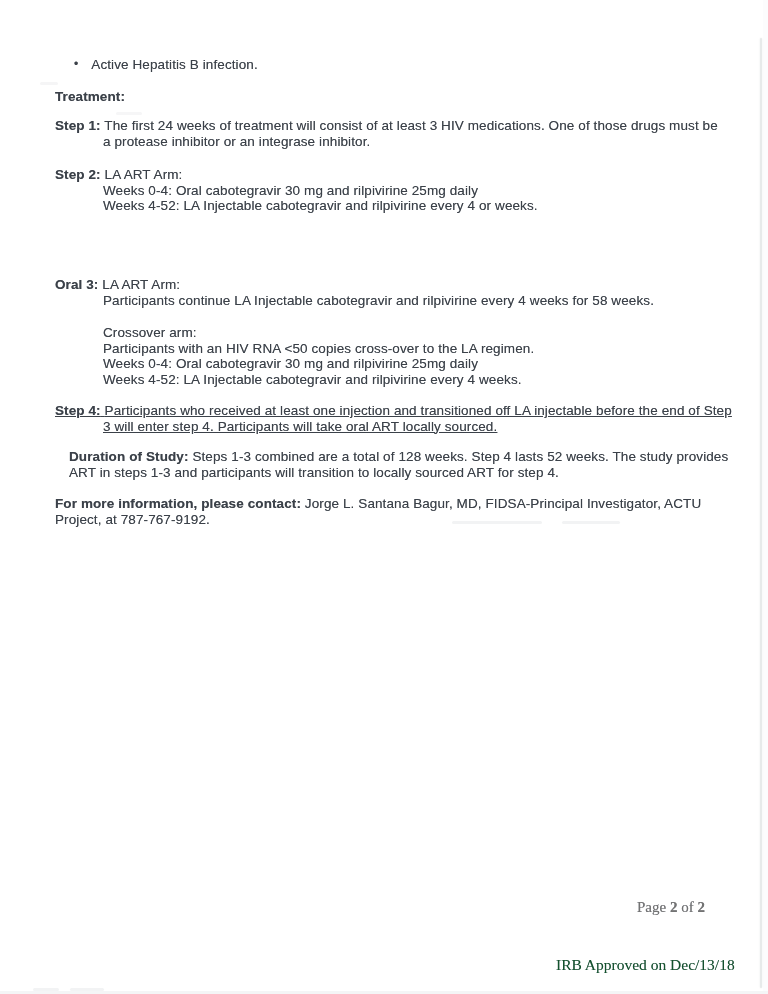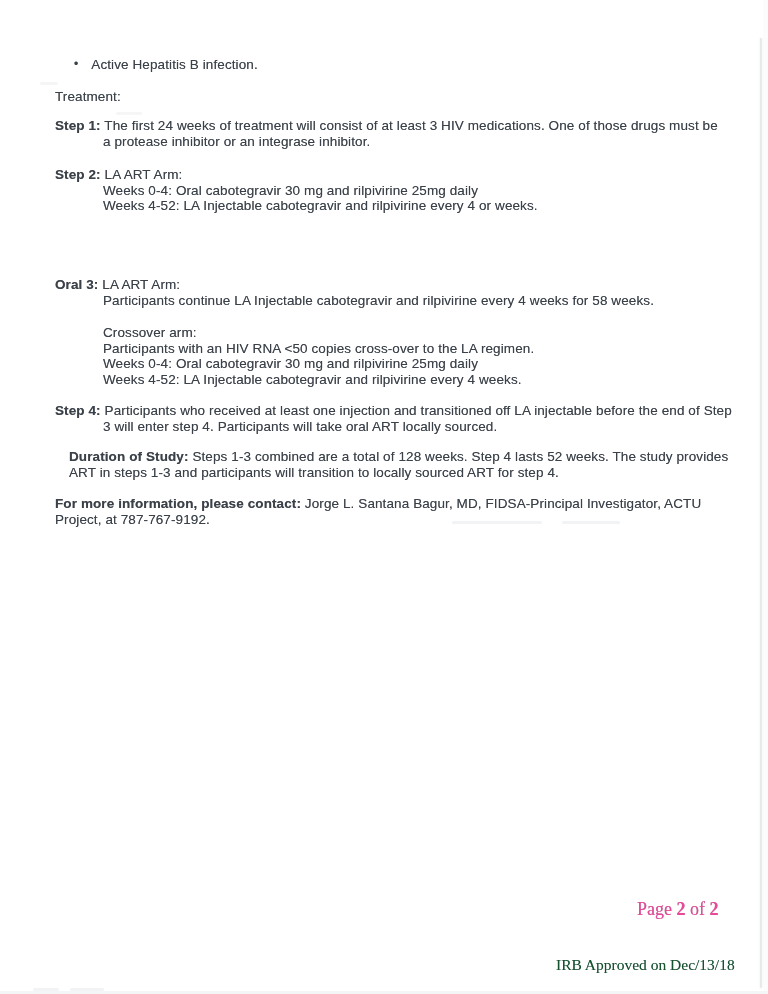--- a/index.html
+++ b/index.html
@@ -17,41 +17,41 @@
     letter-spacing: 0.1px;
     text-shadow: 0 0 0.6px rgba(59,65,73,0.55);
   }
   .abs { position: absolute; }
   b, .bold { font-weight: 700; }
 
   
   .bullet-row { left: 74px; top: 57px; display: flex; gap: 13px; }
   .bullet-dot { font-size: 12px; }
 
-  .treatment-heading { left: 55px; top: 89px; font-weight: 400; }
+  .treatment-heading { left: 55px; top: 89px; font-weight: 700; }
 
   
   .hang { padding-left: 48px; text-indent: -48px; }
   .step1 { left: 55px; top: 118px; width: 670px; }
-  .step4 { left: 55px; top: 403px; width: 682px; }
+  .step4 { left: 55px; top: 403px; width: 682px; text-decoration: underline; }
 
   
   .step2 { left: 55px; top: 167px; }
   .step3 { left: 55px; top: 277px; }
   .indent { margin-left: 48px; }
   .arm-gap { margin-top: 17px; }
 
   .duration { left: 69px; top: 449px; width: 665px; }
   .contact  { left: 55px; top: 496px; width: 648px; }
 
   
   .footer-page {
     left: 637px; top: 899px;
     font-family: "Liberation Serif", serif;
-    font-size: 18px; color: #ec4899;
+    font-size: 15px; color: #737373;
     text-shadow: 0 0 0.6px rgba(62,68,85,0.5);
   }
   .footer-irb {
     left: 556px; top: 956px;
     font-family: "Liberation Serif", serif;
     font-size: 15.5px; color: #14532d;
     text-shadow: 0 0 0.6px rgba(73,82,107,0.5);
   }
 
   

